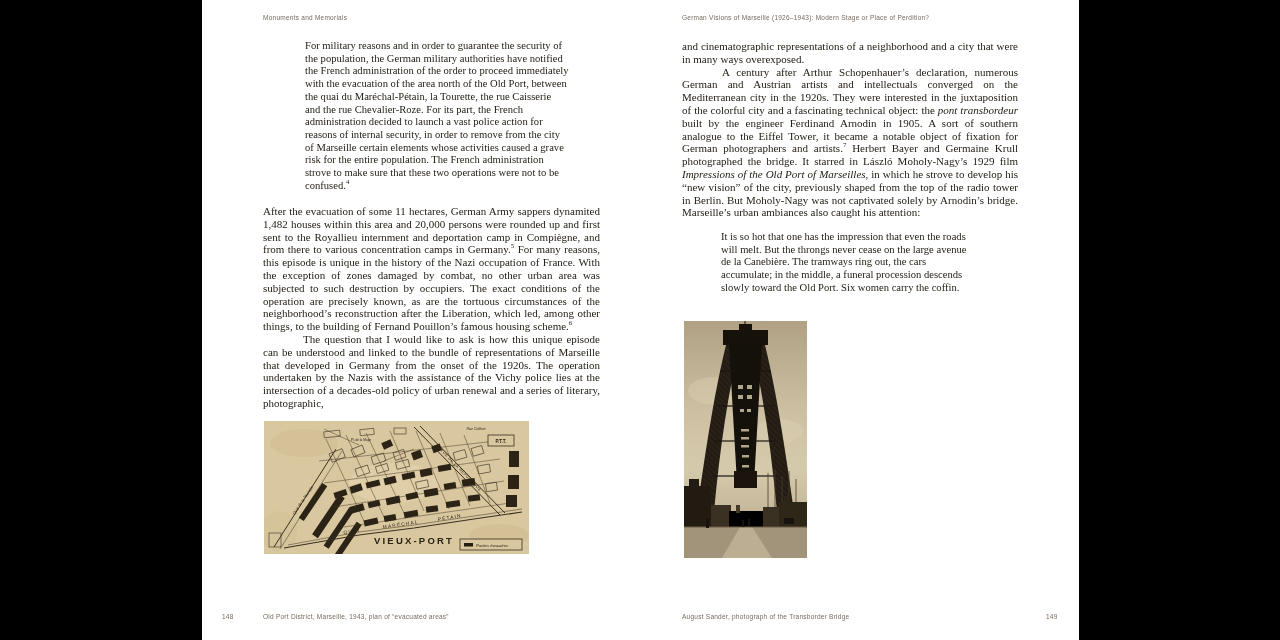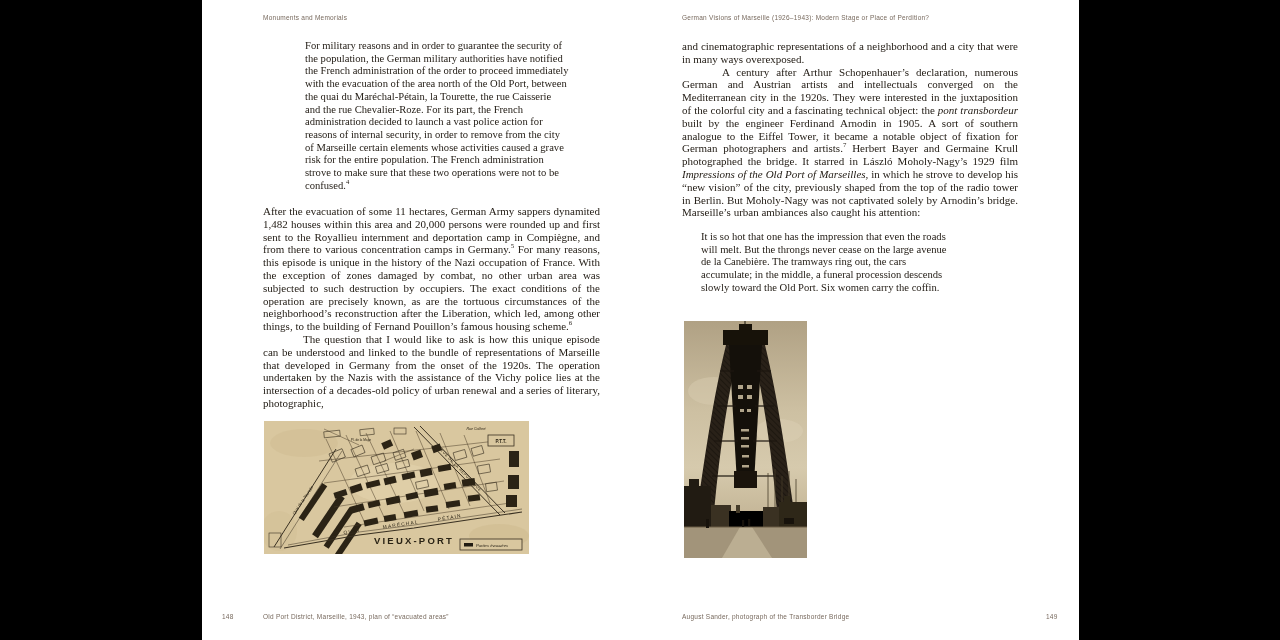--- a/index.html
+++ b/index.html
@@ -162,21 +162,21 @@
 </div>
 
 <div>
   <div class="runhead" style="left:682px;top:14px;">German Visions of Marseille (1926–1943): Modern Stage or Place of Perdition?</div>
 
   <div class="bodytext" style="left:682px;top:40px;width:336px;">
     <p><span>and cinematographic representations of a neighborhood and a city that were in many ways overexposed.</span></p>
     <p class="indent"><span>A century after Arthur Schopenhauer’s declaration, numerous German and Austrian artists and intellectuals converged on the Mediterranean city in the 1920s. They were interested in the juxtaposition of the colorful city and a fascinating technical object: the </span><span class="it">pont transbordeur</span><span> built by the engineer Ferdinand Arnodin in 1905. A sort of southern analogue to the Eiffel Tower, it became a notable object of fixation for German photographers and artists.</span><sup>7</sup><span> Herbert Bayer and Germaine Krull photographed the bridge. It starred in László Moholy-Nagy’s 1929 film </span><span class="it">Impressions of the Old Port of Marseilles,</span><span> in which he strove to develop his “new vision” of the city, previously shaped from the top of the radio tower in Berlin. But Moholy-Nagy was not captivated solely by Arnodin’s bridge. Marseille’s urban ambiances also caught his attention:</span></p>
   </div>
 
-  <div class="bquote" style="left:701px;top:231px;width:258px;"><span>It is so hot that one has the impression that even the roads will melt. But the throngs never cease on the large avenue de la Canebière. The tramways ring out, the cars accumulate; in the middle, a funeral procession descends slowly toward the Old Port. Six women carry the coffin.</span></div>
+  <div class="bquote" style="left:721px;top:231px;width:258px;"><span>It is so hot that one has the impression that even the roads will melt. But the throngs never cease on the large avenue de la Canebière. The tramways ring out, the cars accumulate; in the middle, a funeral procession descends slowly toward the Old Port. Six women carry the coffin.</span></div>
 
   <figure style="left:684px;top:321px;width:123px;height:237px;">
     <svg width="123" height="237" viewBox="0 0 123 237">
       <defs>
         <linearGradient id="sky" x1="0" y1="0" x2="0" y2="1">
           <stop offset="0" stop-color="#b0a184"></stop>
           <stop offset="0.38" stop-color="#cdc0a2"></stop>
           <stop offset="0.62" stop-color="#d6caad"></stop>
           <stop offset="0.85" stop-color="#c2b394"></stop>
           <stop offset="1" stop-color="#b3a383"></stop>

